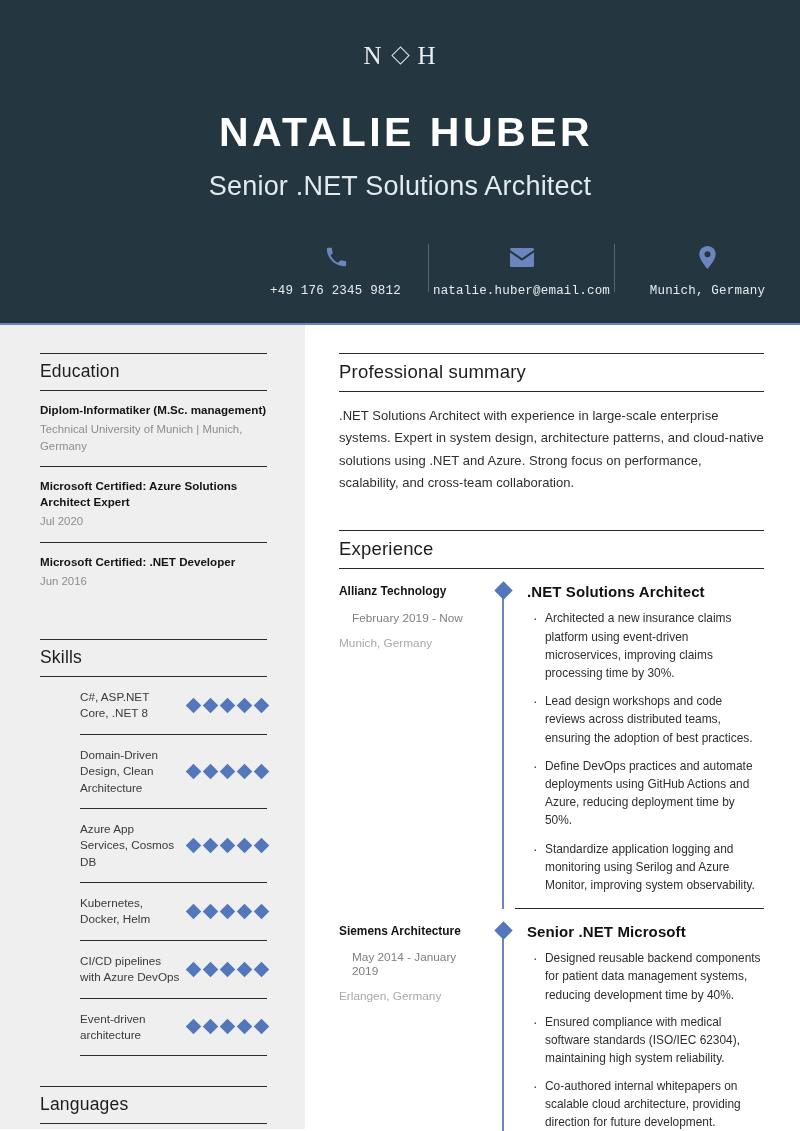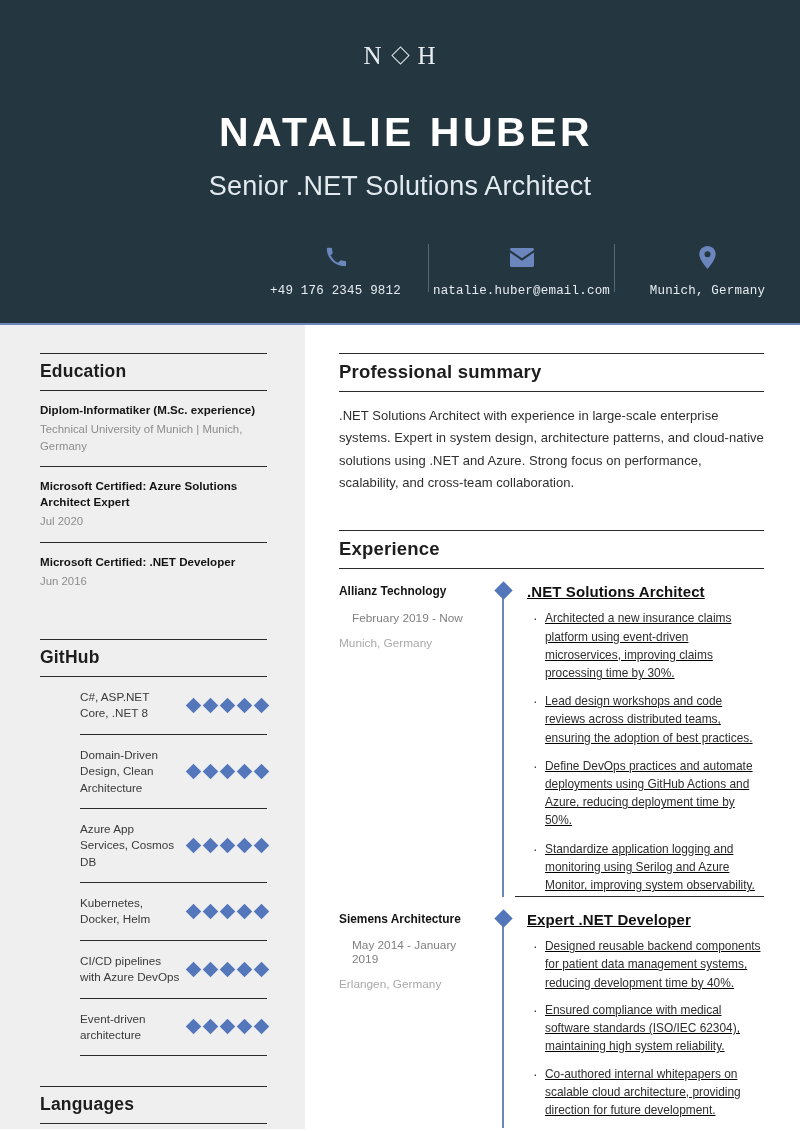--- a/index.html
+++ b/index.html
@@ -124,21 +124,21 @@
   }
 
   
   .section-head {
     border-top: 1.6px solid #2b2b2b;
     border-bottom: 1.6px solid #2b2b2b;
     padding: 7px 0 8px 0;
   }
   .section-head .sh-text {
     font-size: 17.5px;
-    font-weight: 700;
+    font-weight: 400;
     color: #1d1d1d;
     letter-spacing: 0.2px;
   }
   .main .section-head .sh-text { font-size: 18.5px; }
 
   
   .edu-list { }
   .edu-item {
     padding: 11px 0 12px 0;
     border-bottom: 1.4px solid #2b2b2b;
@@ -265,22 +265,22 @@
     position: absolute;
     top: 1px;
     width: 13px;
     height: 13px;
     background: #5477bc;
     transform: rotate(45deg);
   }
   .exp-right {
     flex: 1;
     padding-left: 12px;
+    padding-bottom: 12px;
     border-bottom: 1.5px solid #2b2b2b;
-    text-decoration: underline;
   }
   .exp-right.nolineend { border-bottom: none; }
   .exp-role {
     font-size: 15px;
     font-weight: bold;
     color: #111111;
     letter-spacing: 0.1px;
   }
   .bullets {
     margin-top: 9px;
@@ -361,40 +361,40 @@
   <div class="body-wrap">
 
     <div class="sidebar">
 
       <div class="section-head">
         <span class="sh-text">Education</span>
       </div>
       <div class="edu-list">
 
         <div class="edu-item">
-          <div class="edu-degree">Diplom-Informatiker (M.Sc. experience)</div>
+          <div class="edu-degree">Diplom-Informatiker (M.Sc. management)</div>
           <div class="edu-meta">Technical University of Munich | Munich, Germany</div>
         </div>
 
         <div class="edu-item">
           <div class="edu-degree">Microsoft Certified: Azure Solutions Architect Expert</div>
           <div class="edu-meta">Jul 2020</div>
         </div>
 
         <div class="edu-item">
           <div class="edu-degree">Microsoft Certified: .NET Developer</div>
           <div class="edu-meta">Jun 2016</div>
         </div>
 
       </div>
 
       <div class="block-gap-edu"></div>
 
       <div class="section-head">
-        <span class="sh-text">GitHub</span>
+        <span class="sh-text">Skills</span>
       </div>
       <div class="skills-list">
 
         <div class="skill-item">
           <span class="skill-name">C#, ASP.NET Core, .NET 8</span>
           <span class="skill-dots">
             <i class="dot"></i>
             <i class="dot"></i>
             <i class="dot"></i>
             <i class="dot"></i>
@@ -511,21 +511,21 @@
         <div class="exp-left">
           <div class="exp-company">Siemens Architecture</div>
           <div class="exp-dates">May 2014 - January 2019</div>
           <div class="exp-location">Erlangen, Germany</div>
         </div>
         <div class="exp-rail">
           <span class="rail-line"></span>
           <span class="rail-diamond"></span>
         </div>
         <div class="exp-right nolineend">
-          <div class="exp-role">Expert .NET Developer</div>
+          <div class="exp-role">Senior .NET Microsoft</div>
           <ul class="bullets tight">
             <li>Designed reusable backend components for patient data management systems, reducing development time by 40%.</li>
             <li>Ensured compliance with medical software standards (ISO/IEC 62304), maintaining high system reliability.</li>
             <li>Co-authored internal whitepapers on scalable cloud architecture, providing direction for future development.</li>
           </ul>
         </div>
       </div>
 
     </div>
   </div>

